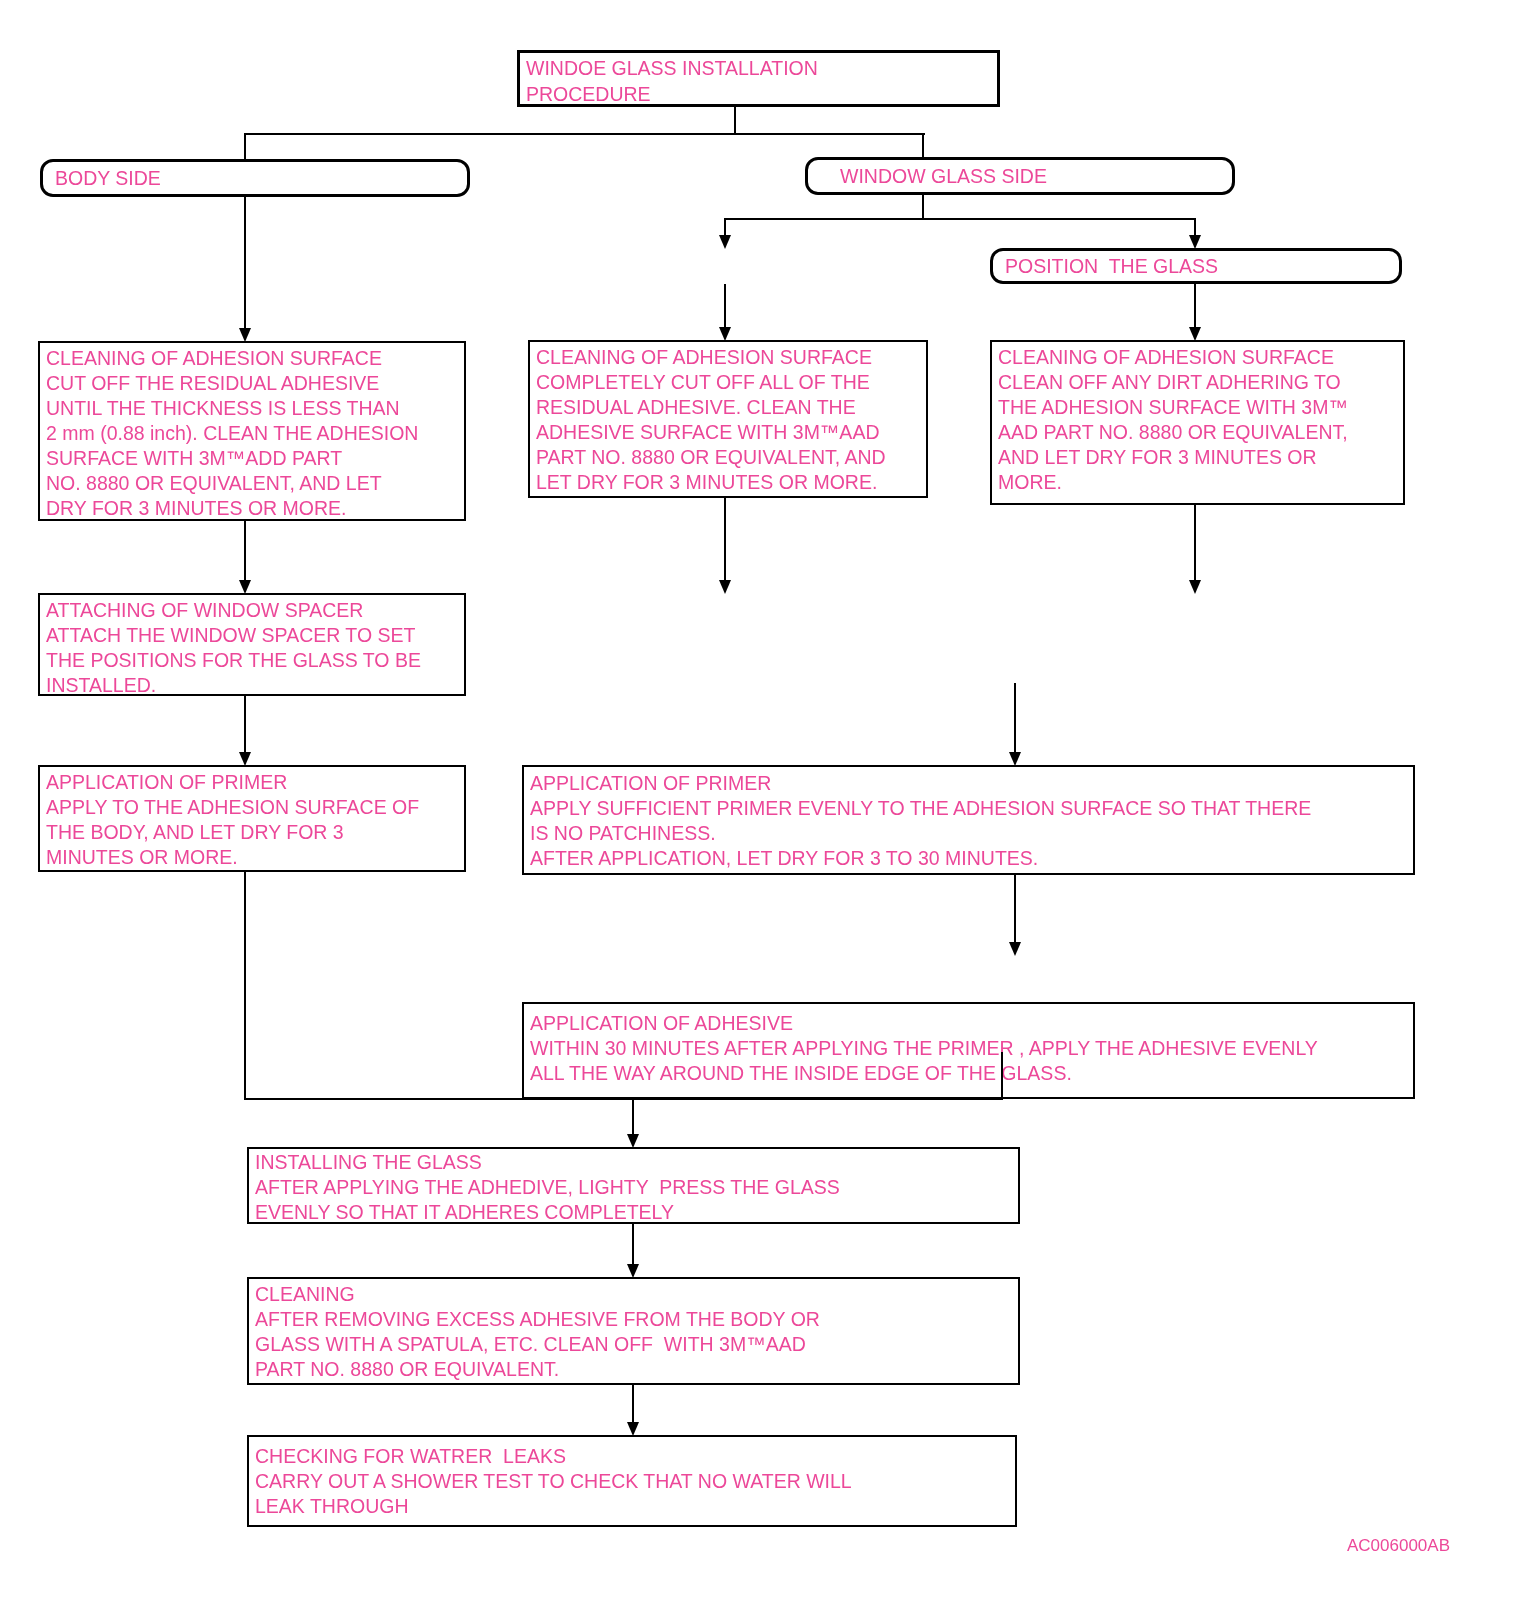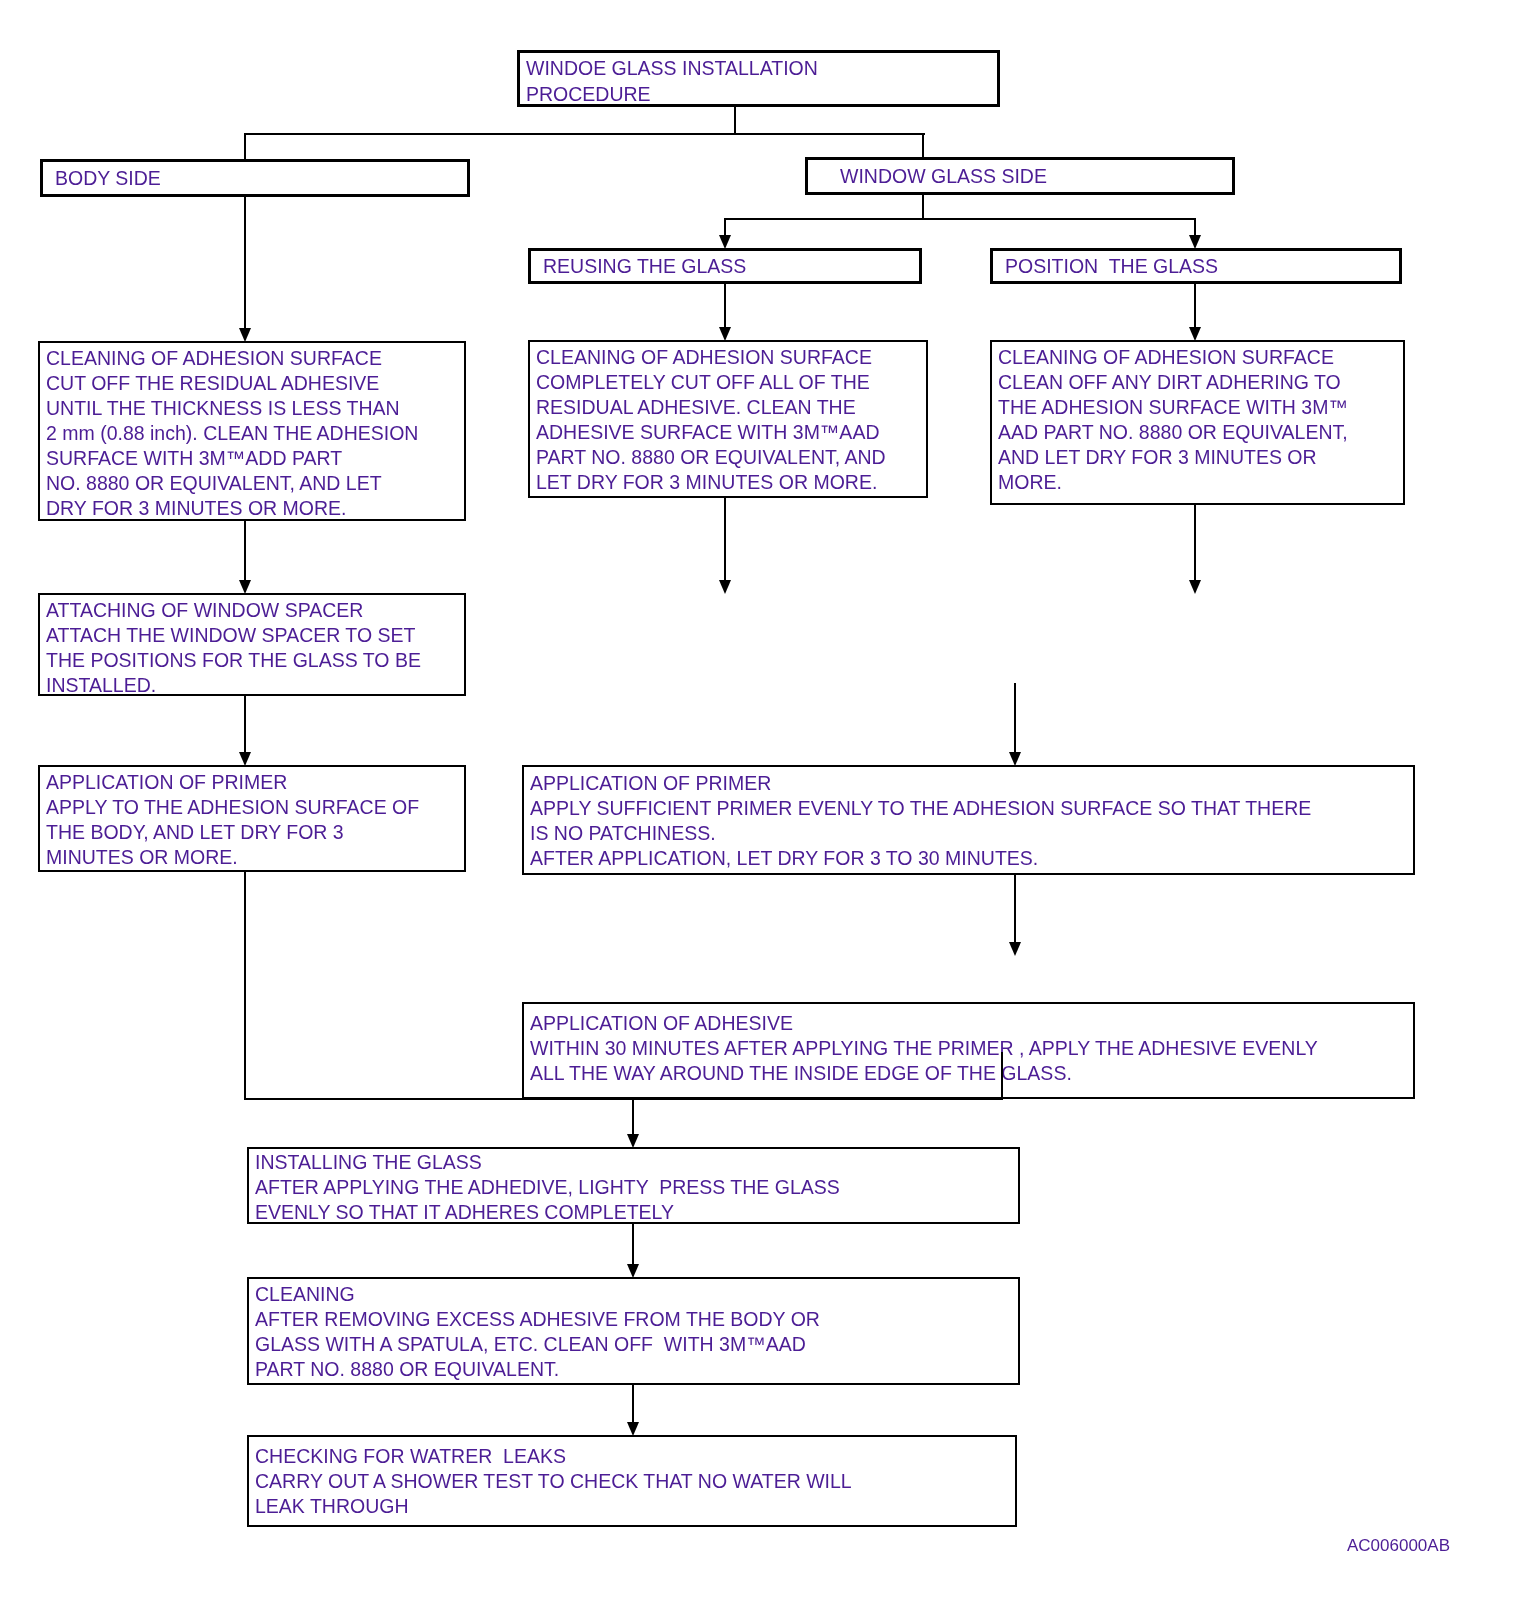--- a/index.html
+++ b/index.html
@@ -1,34 +1,34 @@
 <!DOCTYPE html>
 <html><head>
 <meta charset="utf-8">
 <style>
   html,body{margin:0;padding:0;background:#ffffff;}
   #canvas{
     position:relative;
     width:1520px;height:1600px;
     background:#ffffff;
     font-family:"Liberation Sans","DejaVu Sans",sans-serif;
-    color:#4c1d95;
+    color:#ec4899;
   }
   .node{
     position:absolute;
     box-sizing:border-box;
     background:#fff;
     border:3px solid #000;
     font-size:19.5px;
     line-height:25px;
     white-space:pre;
     overflow:visible;
     padding:3px 6px;
   }
-  .hdr{display:flex;align-items:center;padding:0 0 0 12px;}
+  .hdr{display:flex;align-items:center;padding:0 0 0 12px;border-radius:13px;}
   .thin{border-width:2px;}
   .vline{position:absolute;width:2px;background:#000;}
   .hline{position:absolute;height:2px;background:#000;}
   .arrowhead{
     position:absolute;width:0;height:0;
     border-left:6px solid transparent;
     border-right:6px solid transparent;
     border-top:14px solid #000;
   }
   .figcode{
@@ -41,21 +41,20 @@
 
 <div id="canvas">
 
   <div class="node" style="left:517px;top:50px;width:483px;height:57px;padding-top:2px;line-height:26px;">WINDOE GLASS INSTALLATION
 PROCEDURE</div>
 
   <div class="node hdr" style="left:40px;top:159px;width:430px;height:38px;">BODY SIDE</div>
 
   <div class="node hdr" style="left:805px;top:157px;width:430px;height:38px;padding-left:32px;">WINDOW GLASS SIDE</div>
 
-  <div class="node hdr" style="left:528px;top:248px;width:394px;height:36px;">REUSING THE GLASS</div>
 
   <div class="node hdr" style="left:990px;top:248px;width:412px;height:36px;">POSITION  THE GLASS</div>
 
   <div class="node thin" style="left:38px;top:341px;width:428px;height:180px;">CLEANING OF ADHESION SURFACE
 CUT OFF THE RESIDUAL ADHESIVE
 UNTIL THE THICKNESS IS LESS THAN
 2 mm (0.88 inch). CLEAN THE ADHESION
 SURFACE WITH 3M™ADD PART
 NO. 8880 OR EQUIVALENT, AND LET
 DRY FOR 3 MINUTES OR MORE.</div>

